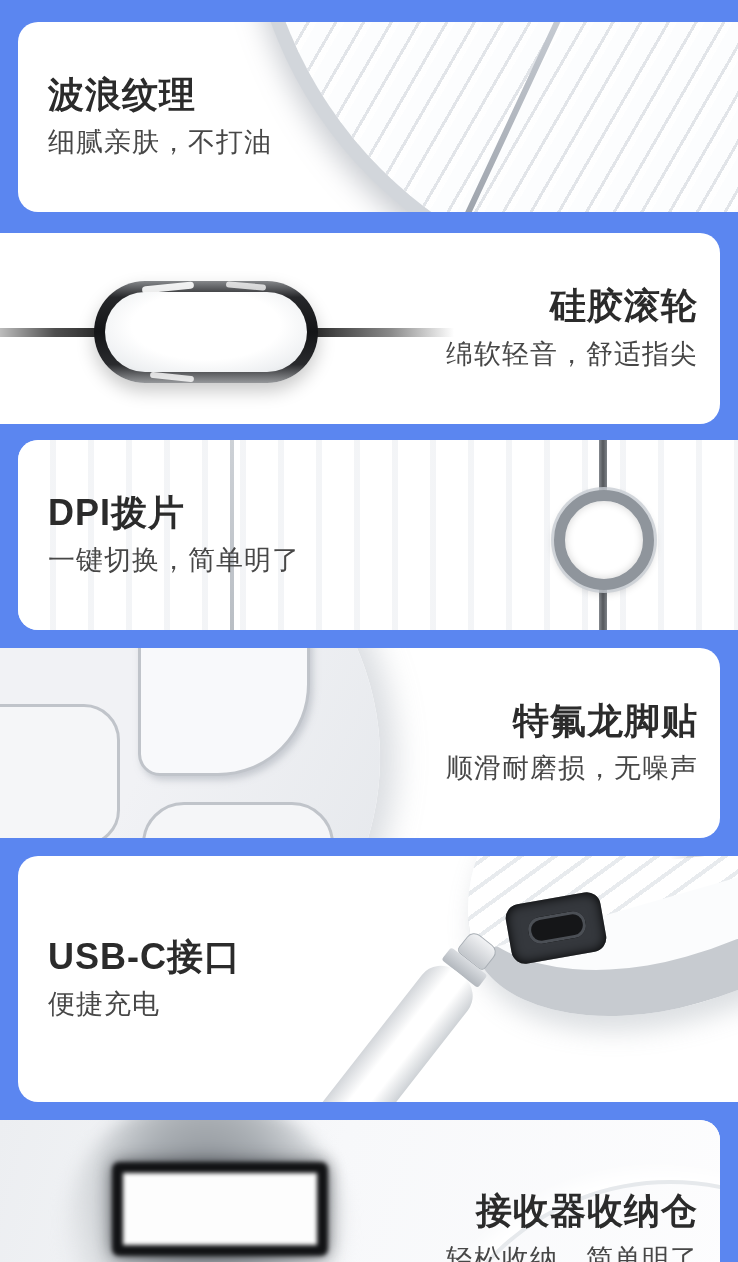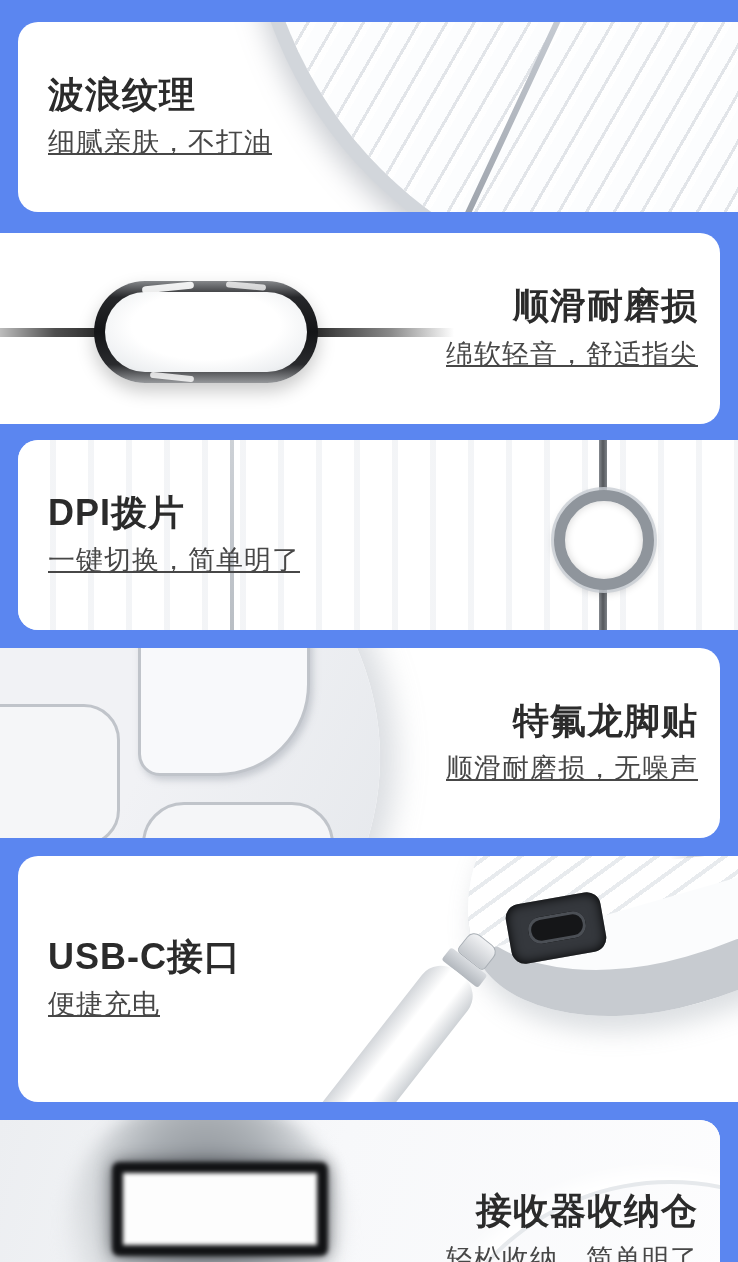--- a/index.html
+++ b/index.html
@@ -14,21 +14,21 @@
   .c2 { height: 191px; margin-bottom: 16px; }
   .c3 { height: 190px; margin-bottom: 18px; }
   .c4 { height: 190px; margin-bottom: 18px; padding-left: 38px; }
   .c5 { height: 246px; margin-bottom: 18px; }
   .c6 { height: 227px; }
 
   .copy { position: absolute; top: 0; bottom: 0; display: flex; flex-direction: column; justify-content: center; z-index: 9; }
   .align-left  .copy { left: 30px; align-items: flex-start; text-align: left; }
   .align-right .copy { right: 22px; align-items: flex-end; text-align: right; }
   .feature-title { font-size: 36px; font-weight: bold; color: #2b2b2b; letter-spacing: 1px; line-height: 1.15; }
-  .feature-sub   { font-size: 27px; font-weight: normal; color: #474747; margin-top: 9px; letter-spacing: 1px; text-decoration: underline; }
+  .feature-sub   { font-size: 27px; font-weight: normal; color: #474747; margin-top: 9px; letter-spacing: 1px; }
 
   .art { position: absolute; inset: 0; overflow: hidden; }
 
   
   .a1-under { position: absolute; left: 228px; top: -562px; width: 840px; height: 840px; border-radius: 50%;
               background: #d2d6db; box-shadow: 0 14px 28px rgba(120,128,140,.4); }
   .a1-mouse { position: absolute; left: 240px; top: -570px; width: 840px; height: 840px; border-radius: 50%;
               background: #fcfdfe; overflow: hidden; }
   .a1-stripes { position: absolute; inset: 0; border-radius: 50%;
               background: repeating-linear-gradient(120deg, rgba(255,255,255,0) 0 15px, rgba(183,189,198,.38) 15px 18px, rgba(255,255,255,.9) 18px 24px); }
@@ -133,21 +133,21 @@
       <div class="a2-slit-left"></div>
       <div class="a2-slit-right"></div>
       <div class="a2-wheel">
         <div class="a2-glint-tl"></div>
         <div class="a2-glint-tr"></div>
         <div class="a2-glint-bl"></div>
         <div class="a2-wheel-inner"></div>
       </div>
     </div>
     <div class="copy">
-      <div class="feature-title">顺滑耐磨损</div>
+      <div class="feature-title">硅胶滚轮</div>
       <div class="feature-sub">绵软轻音，舒适指尖</div>
     </div>
   </section>
 
   <section class="card c3 flush-right align-left">
     <div class="art">
       <div class="a3-stripes"></div>
       <div class="a3-panel-seam"></div>
       <div class="a3-line"></div>
       <div class="a3-ring"></div>

